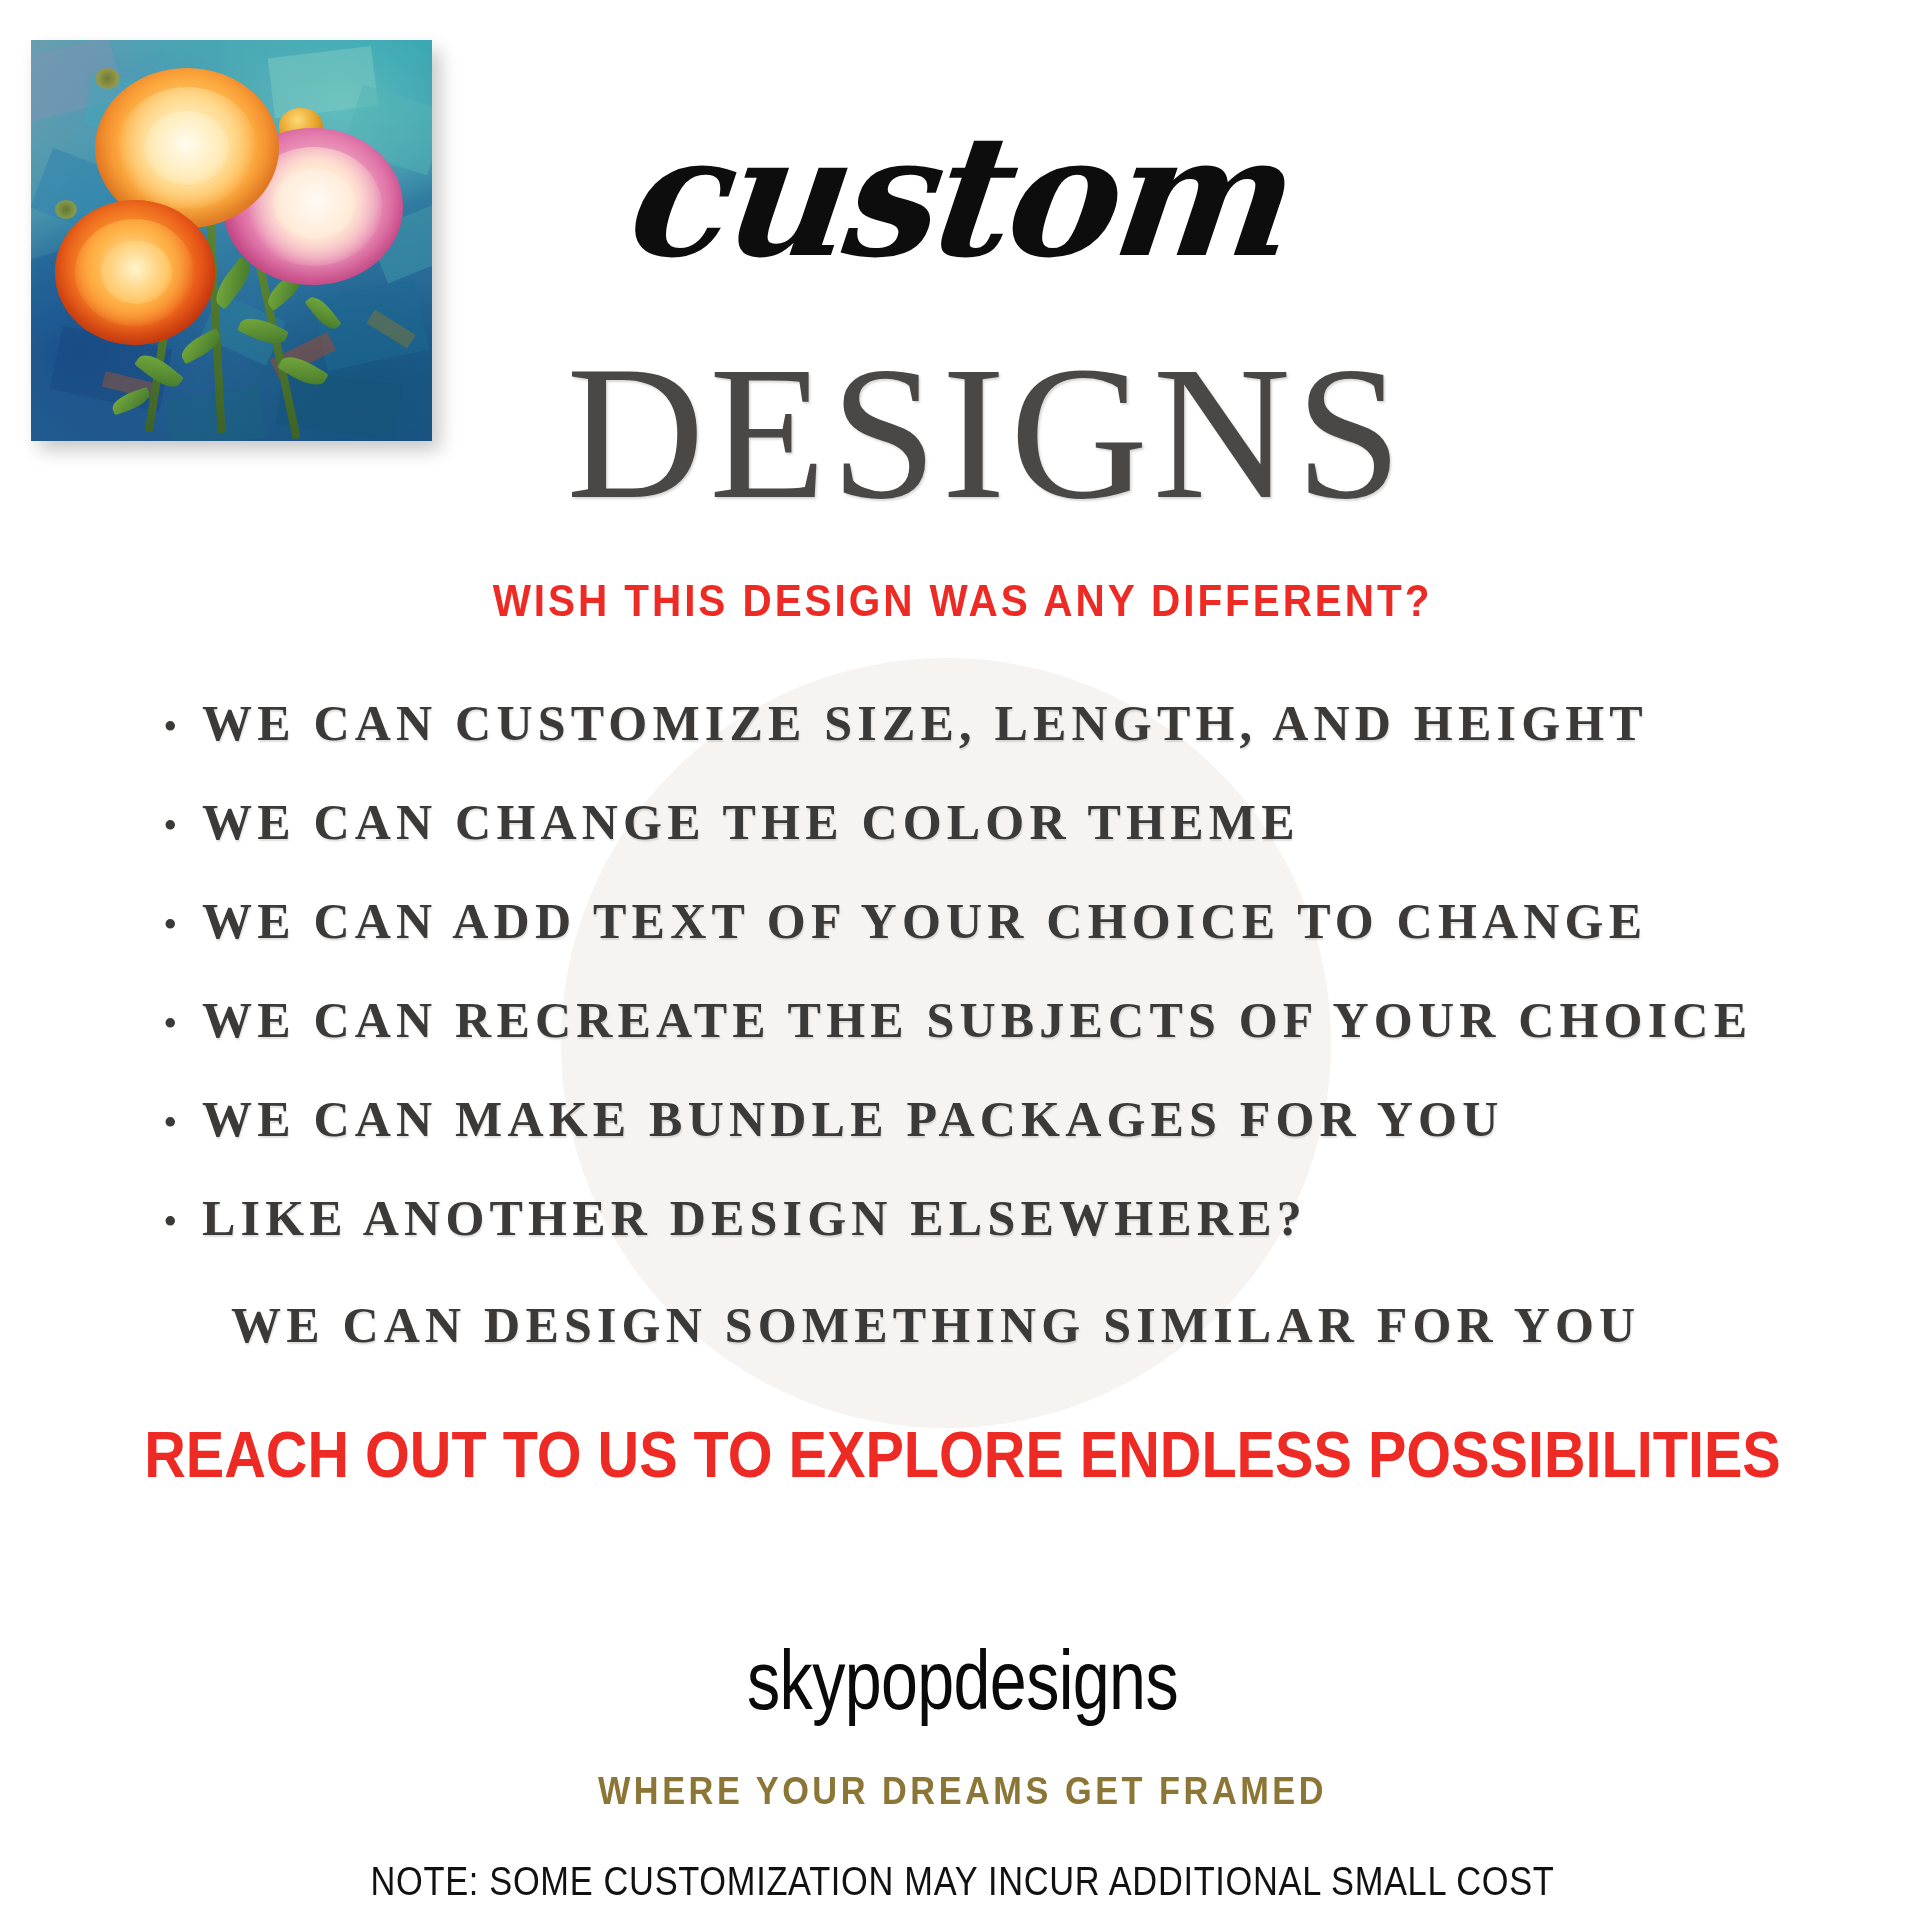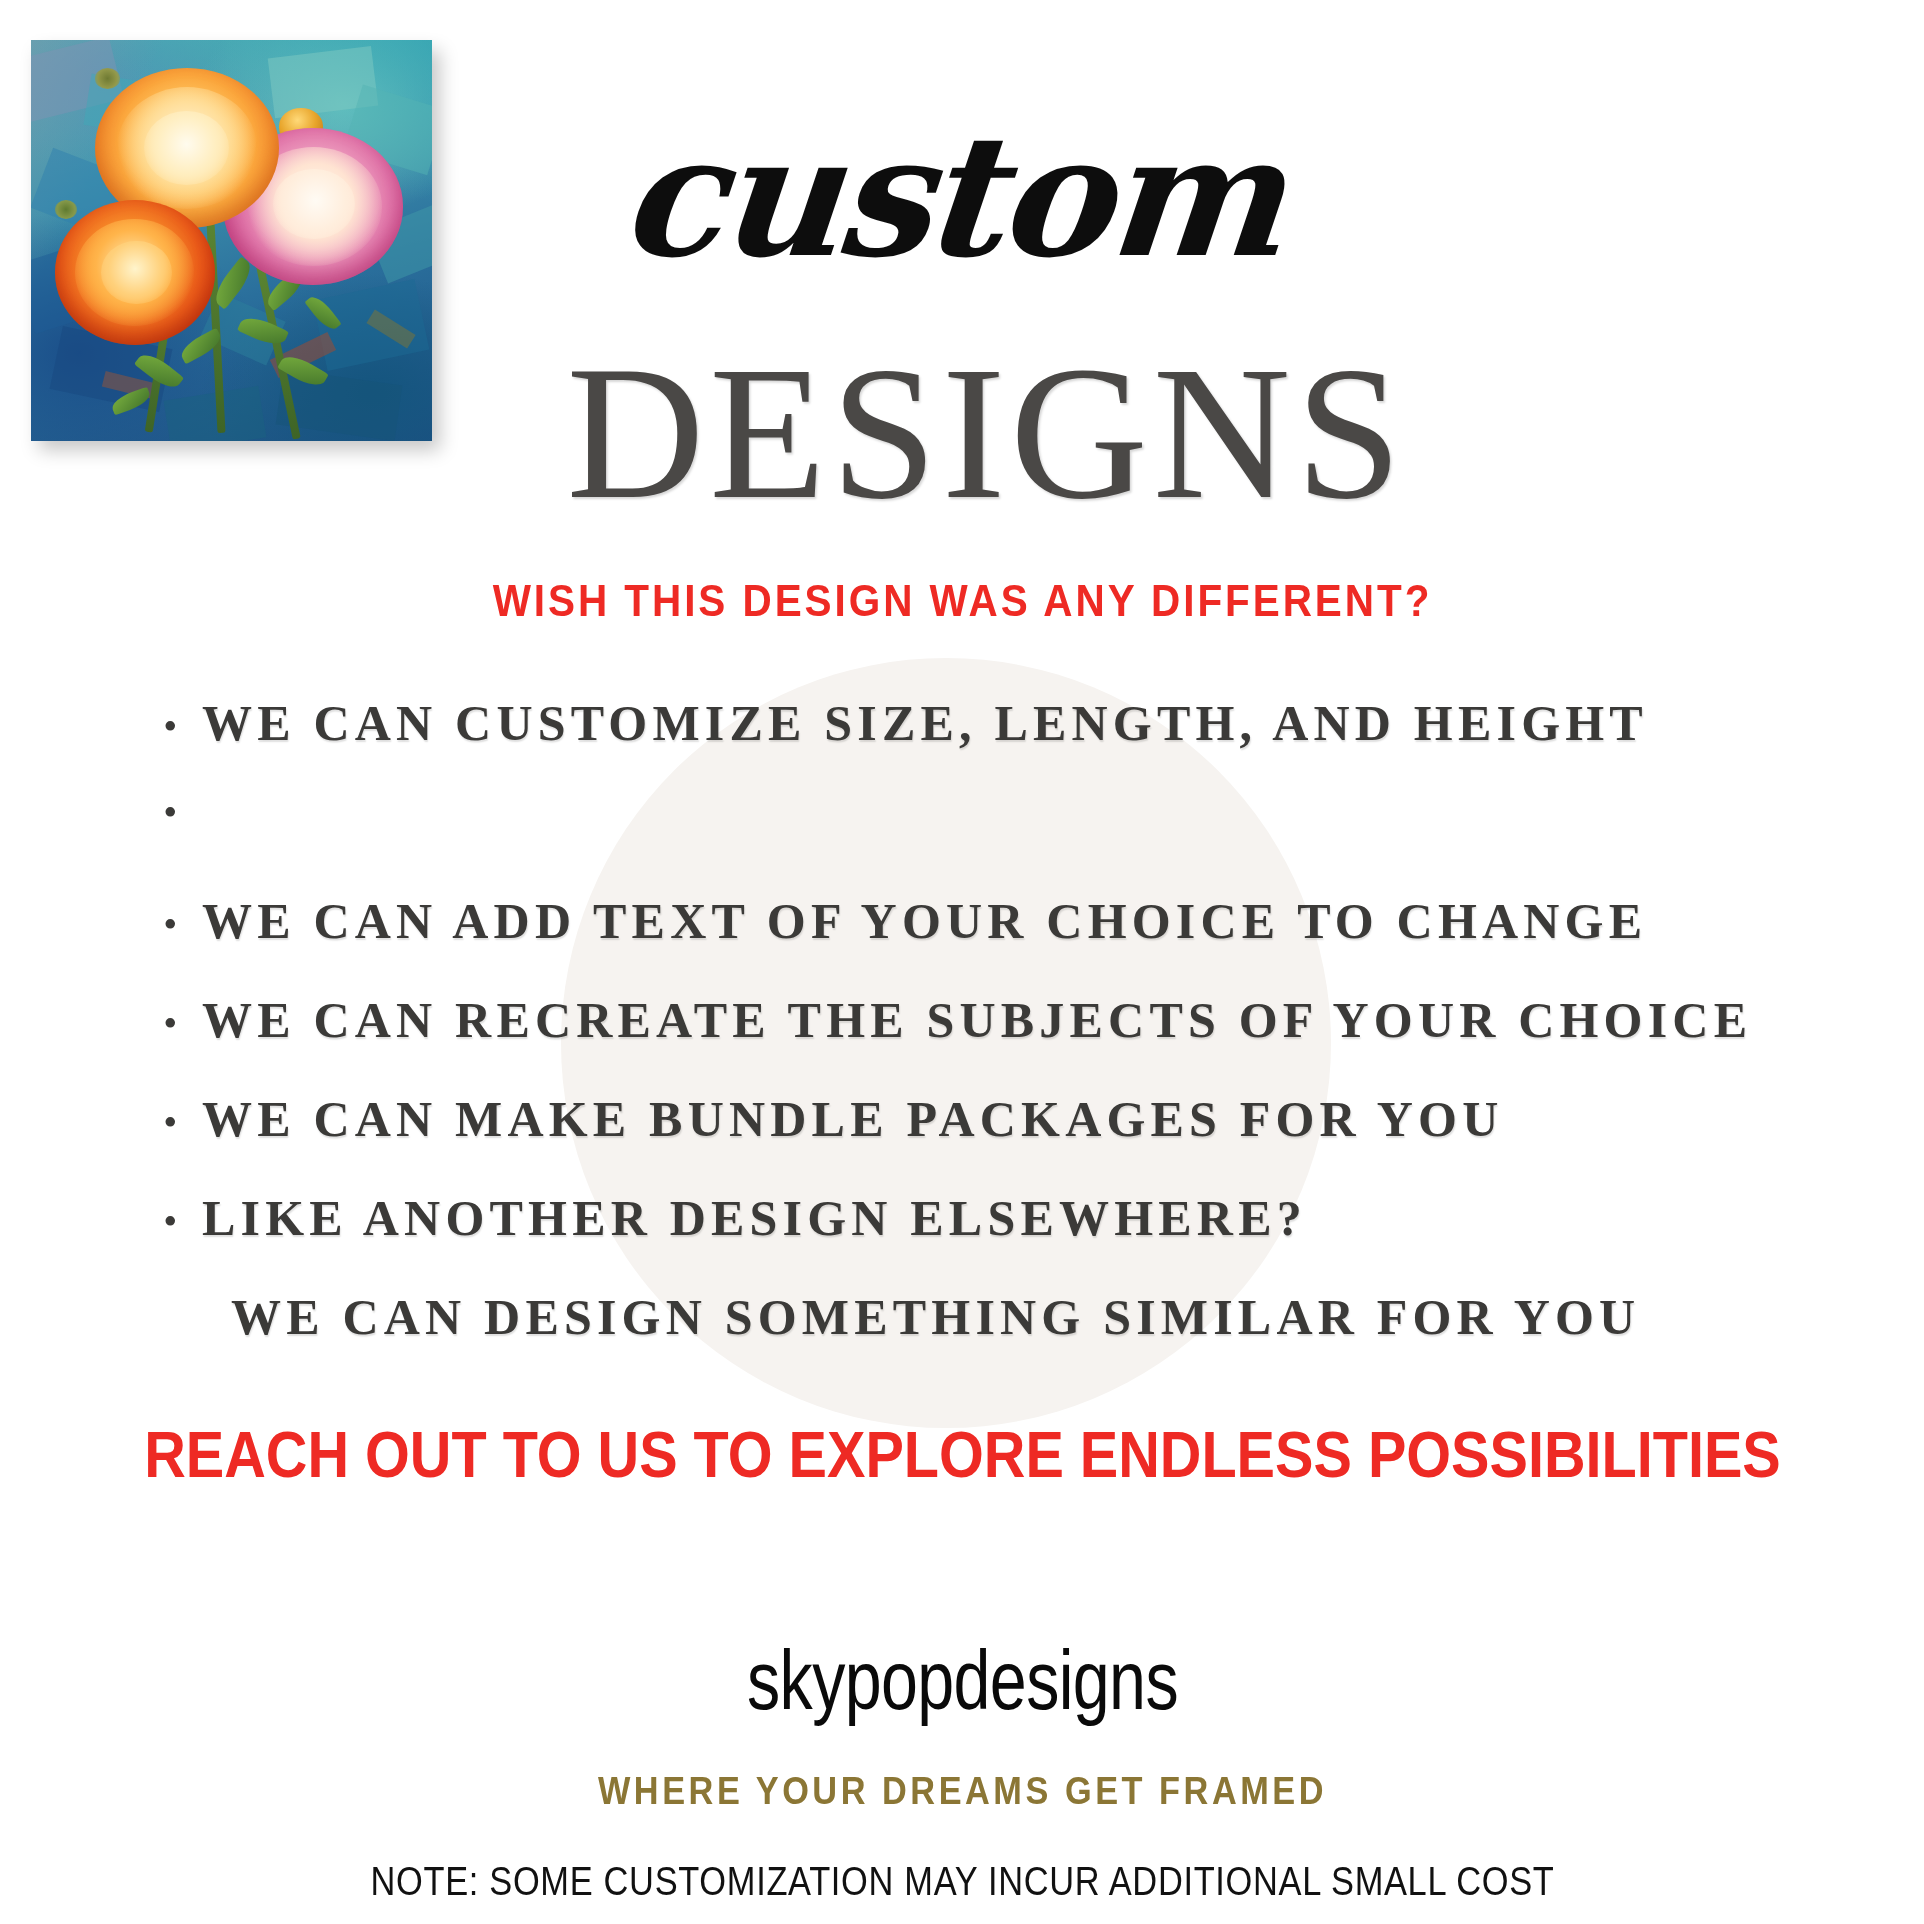--- a/index.html
+++ b/index.html
@@ -198,21 +198,21 @@
   .bullet-dot.blank { color:transparent; }
   .bullet-text {
     font-family:"Liberation Serif", serif;
     font-weight:700;
     font-size:50px;
     letter-spacing:5.2px;
     color:#3b3a38;
     white-space:nowrap;
     text-shadow: 0.8px 1.6px 1.6px rgba(0,0,0,0.13);
   }
-  .bullet-row.continuation .bullet-text { padding-left:29px; }
+  .bullet-row.continuation .bullet-text { padding-left:29px;margin-top:8px; }
 
   
   .cta {
     position:absolute;
     left:0; right:0; top:1418px;
     text-align:center;
     z-index:4;
     font-family:"Liberation Sans", sans-serif;
     font-weight:700;
     font-size:64px;
@@ -326,20 +326,21 @@
 
   <div class="subtitle">WISH  THIS  DESIGN  WAS ANY DIFFERENT?</div>
 
   <div class="bullet-list">
     <div class="bullet-row">
       <span class="bullet-dot">•</span>
       <span class="bullet-text">WE CAN CUSTOMIZE SIZE, LENGTH, AND HEIGHT</span>
     </div>
     <div class="bullet-row">
       <span class="bullet-dot">•</span>
+      <span class="bullet-text">WE CAN CHANGE THE COLOR THEME</span>
     </div>
     <div class="bullet-row">
       <span class="bullet-dot">•</span>
       <span class="bullet-text">WE CAN ADD TEXT OF YOUR CHOICE TO CHANGE</span>
     </div>
     <div class="bullet-row">
       <span class="bullet-dot">•</span>
       <span class="bullet-text">WE CAN RECREATE THE SUBJECTS OF YOUR CHOICE</span>
     </div>
     <div class="bullet-row">

